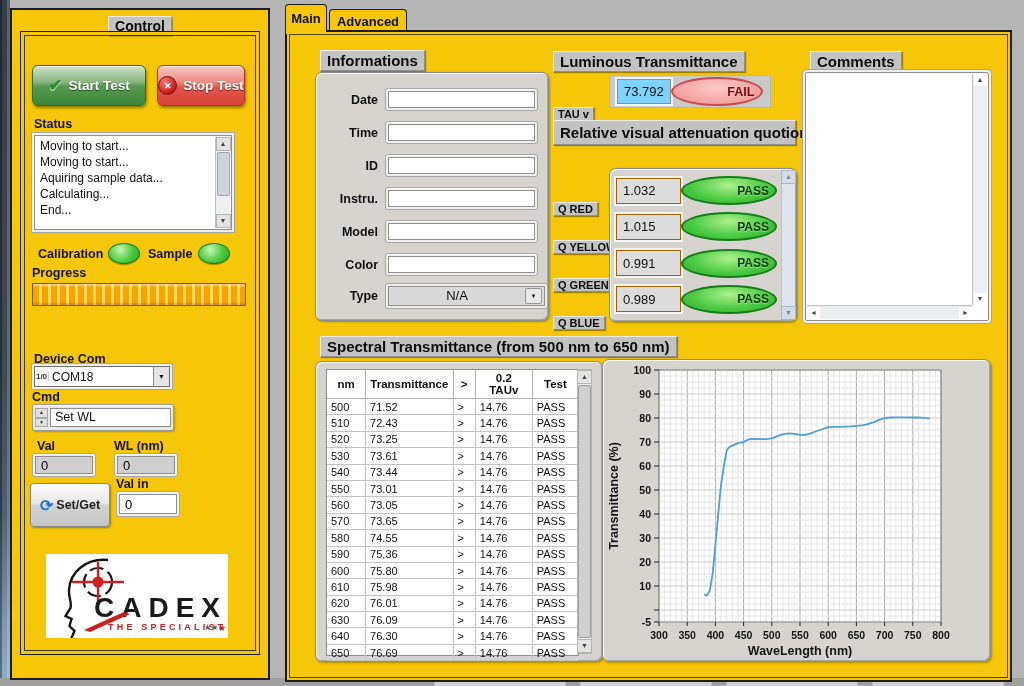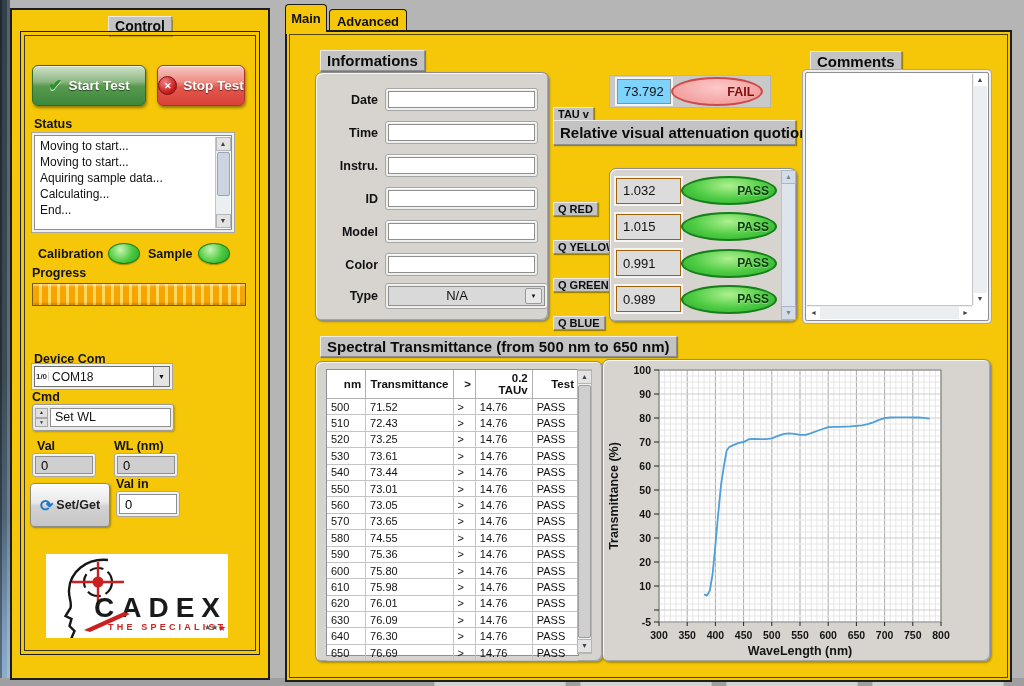--- a/index.html
+++ b/index.html
@@ -132,21 +132,21 @@
   
   #comments-box{position:absolute;left:518px;top:40px;width:182px;height:247px;background:#fff;border:1px solid #8f8f8f;
      box-shadow:0 0 0 2px #efefed,0 0 0 3px #a6a6a6;border-radius:2px;}
   #comments-text{position:absolute;left:2px;top:2px;right:16px;bottom:15px;border:none;resize:none;outline:none;
      font-family:"Liberation Sans",sans-serif;font-size:12px;background:#fff;}
 
   
   #table-panel{position:absolute;left:28px;top:329px;width:286px;height:299px;}
   #spec-table-wrap{position:absolute;left:10px;top:7px;width:251px;height:285px;background:#fff;border:1px solid #909090;}
   table.spec{border-collapse:collapse;width:100%;table-layout:fixed;}
-  .spec th{font-size:11.5px;font-weight:bold;text-align:right;border:1px solid #b0b0b0;border-top:none;padding:2px 4px;height:16px;}
+  .spec th{font-size:11.5px;font-weight:bold;text-align:center;border:1px solid #b0b0b0;border-top:none;padding:2px 4px;height:16px;}
   .spec td{font-size:11px;border:1px solid #c4c4c4;padding:0 4px;height:15.4px;white-space:nowrap;}
   .spec th:first-child,.spec td:first-child{border-left:none;}
   .spec th:last-child,.spec td:last-child{border-right:none;}
   .spec col.c1{width:38px}.spec col.c2{width:86px}.spec col.c3{width:22px}.spec col.c4{width:56px}.spec col.c5{width:45px}
   #table-scroll{left:auto;right:10px;top:7px;bottom:7px;height:285px;position:absolute;width:15px;background:#eceff2;
      border:1px solid #b5b5b5;display:flex;flex-direction:column;align-items:center;box-sizing:border-box;}
   #table-scroll .sb-thumb{background:#cfcfcf;border-color:#9f9f9f;}
 
   
   #chart-panel{position:absolute;left:315px;top:327px;width:387px;height:301px;}
@@ -271,27 +271,27 @@
               <input style="">
             </div>
           </div>
           <div class="info-row">
             <span class="info-label">Time</span>
             <div class="field-frame info-frame">
               <input style="">
             </div>
           </div>
           <div class="info-row">
-            <span class="info-label">Instru.</span>
+            <span class="info-label">ID</span>
             <div class="field-frame info-frame">
               <input style="">
             </div>
           </div>
           <div class="info-row">
-            <span class="info-label">ID</span>
+            <span class="info-label">Instru.</span>
             <div class="field-frame info-frame">
               <input style="">
             </div>
           </div>
           <div class="info-row">
             <span class="info-label">Model</span>
             <div class="field-frame info-frame">
               <input style="">
             </div>
           </div>
@@ -306,20 +306,21 @@
         <span class="info-label">Type</span>
         <div id="type-dd">
           <div class="ddin">
             <span class="ddtext">N/A</span>
             <span class="ddbtn">▼</span>
           </div>
         </div>
       </div>
     </div>
 
+    <div class="label-box section-title" style="position:absolute;left:266px;top:19px">Luminous Transmittance</div>
     <div class="label-box small-box" style="position:absolute;left:266px;top:51px">TAU v</div>
     <div id="tau-strip">
       <div id="tau-value">73.792</div>
       <div id="fail-pill" class="pill pill-fail">FAIL</div>
     </div>
     <div id="rva-label" class="label-box section-title">Relative visual attenuation quotion</div>
 
     <div id="q-labels">
         <div class="label-box small-box">Q RED</div>
         <div class="label-box small-box">Q YELLOW</div>

